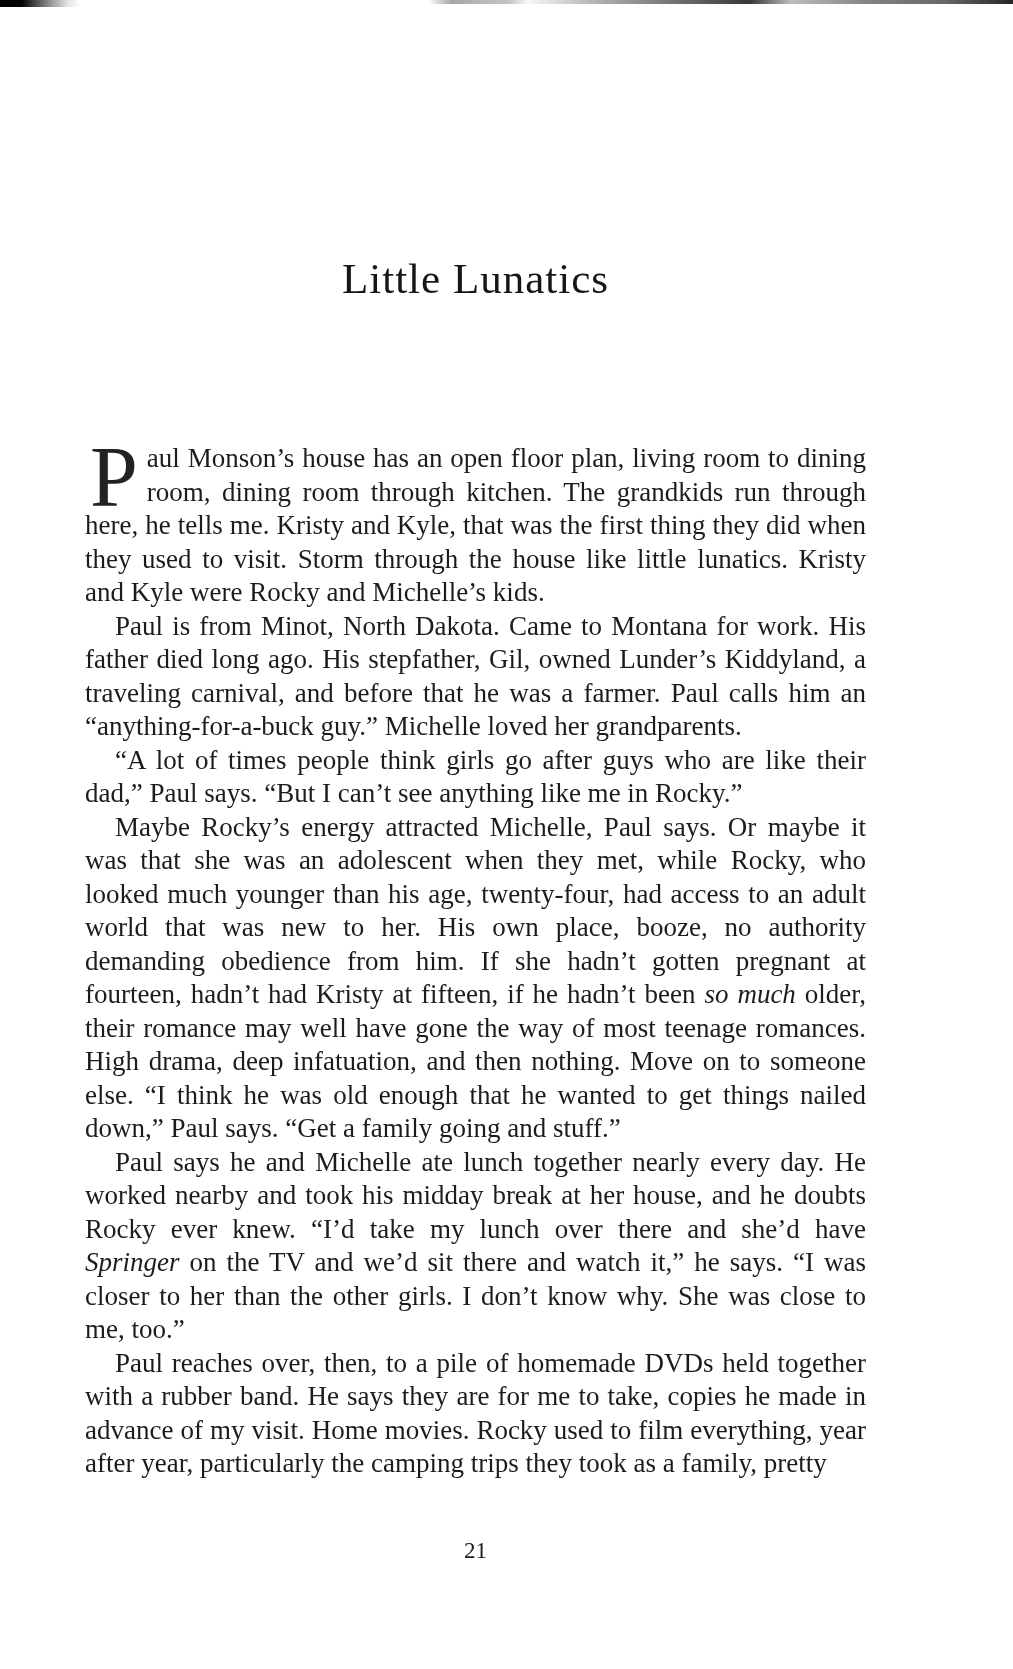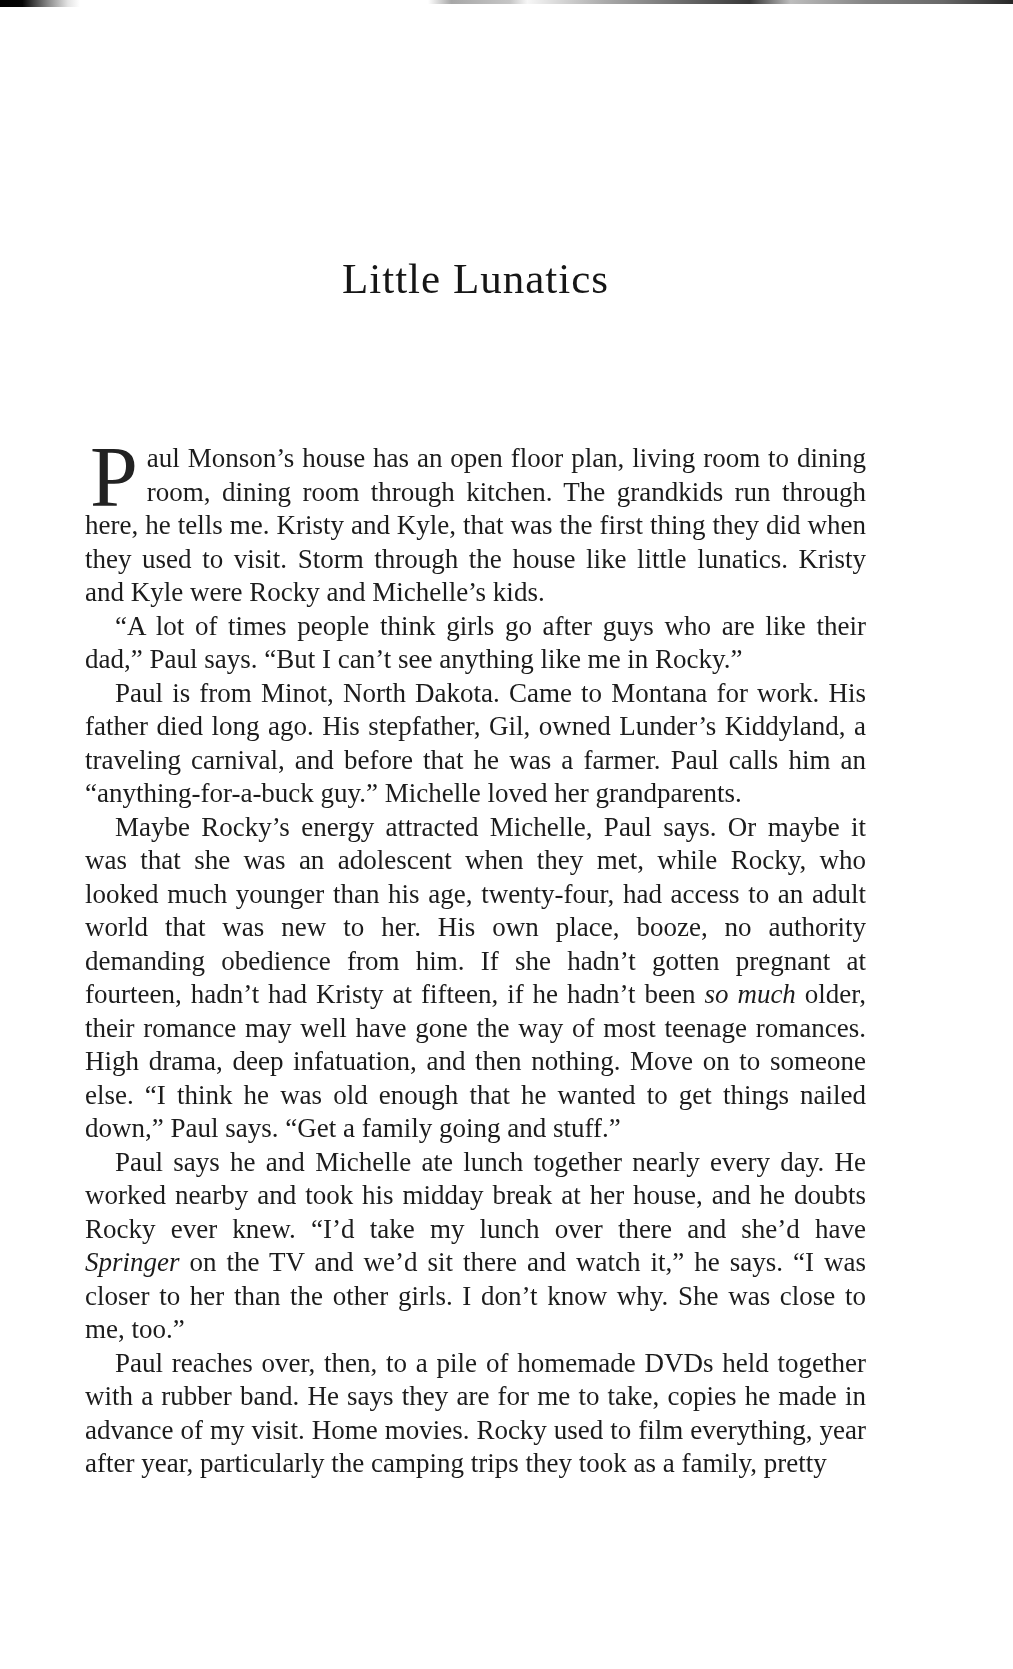--- a/index.html
+++ b/index.html
@@ -94,20 +94,21 @@
 <body>
 
 <div class="page">
   <div class="artifact-top-left"></div>
   <div class="artifact-top-right"></div>
 
   <h1 class="chapter-title">Little Lunatics</h1>
 
   <div class="body-text">
       <p class=""><span class="drop-cap">P</span><span>aul Monson’s house has an open floor plan, living room to dining room, dining room through kitchen. The grandkids run through here, he tells me. Kristy and Kyle, that was the first thing they did when they used to visit. Storm through the house like little lunatics. Kristy and Kyle were Rocky and Michelle’s kids.</span></p>
+      <p class="indent"><span>Paul is from Minot, North Dakota. Came to Montana for work. His father died long ago. His stepfather, Gil, owned Lunder’s Kiddyland, a traveling carnival, and before that he was a farmer. Paul calls him an “anything-for-a-buck guy.” Michelle loved her grandparents.</span></p>
       <p class="indent"><span>“A lot of times people think girls go after guys who are like their dad,” Paul says. “But I can’t see anything like me in Rocky.”</span></p>
-      <p class="indent"><span>Paul is from Minot, North Dakota. Came to Montana for work. His father died long ago. His stepfather, Gil, owned Lunder’s Kiddyland, a traveling carnival, and before that he was a farmer. Paul calls him an “anything-for-a-buck guy.” Michelle loved her grandparents.</span></p>
       <p class="indent"><span>Maybe Rocky’s energy attracted Michelle, Paul says. Or maybe it was that she was an adolescent when they met, while Rocky, who looked much younger than his age, twenty-four, had access to an adult world that was new to her. His own place, booze, no authority demanding obedience from him. If she hadn’t gotten pregnant at fourteen, hadn’t had Kristy at fifteen, if he hadn’t been </span><em>so much</em><span> older, their romance may well have gone the way of most teenage romances. High drama, deep infatuation, and then nothing. Move on to someone else. “I think he was old enough that he wanted to get things nailed down,” Paul says. “Get a family going and stuff.”</span></p>
       <p class="indent"><span>Paul says he and Michelle ate lunch together nearly every day. He worked nearby and took his midday break at her house, and he doubts Rocky ever knew. “I’d take my lunch over there and she’d have </span><em>Springer</em><span> on the TV and we’d sit there and watch it,” he says. “I was closer to her than the other girls. I don’t know why. She was close to me, too.”</span></p>
       <p class="indent"><span>Paul reaches over, then, to a pile of homemade DVDs held together with a rubber band. He says they are for me to take, copies he made in advance of my visit. Home movies. Rocky used to film everything, year after year, particularly the camping trips they took as a family, pretty</span></p>
     </div>
 
+  <div class="page-number">21</div>
 </div>
 
 </body></html>

